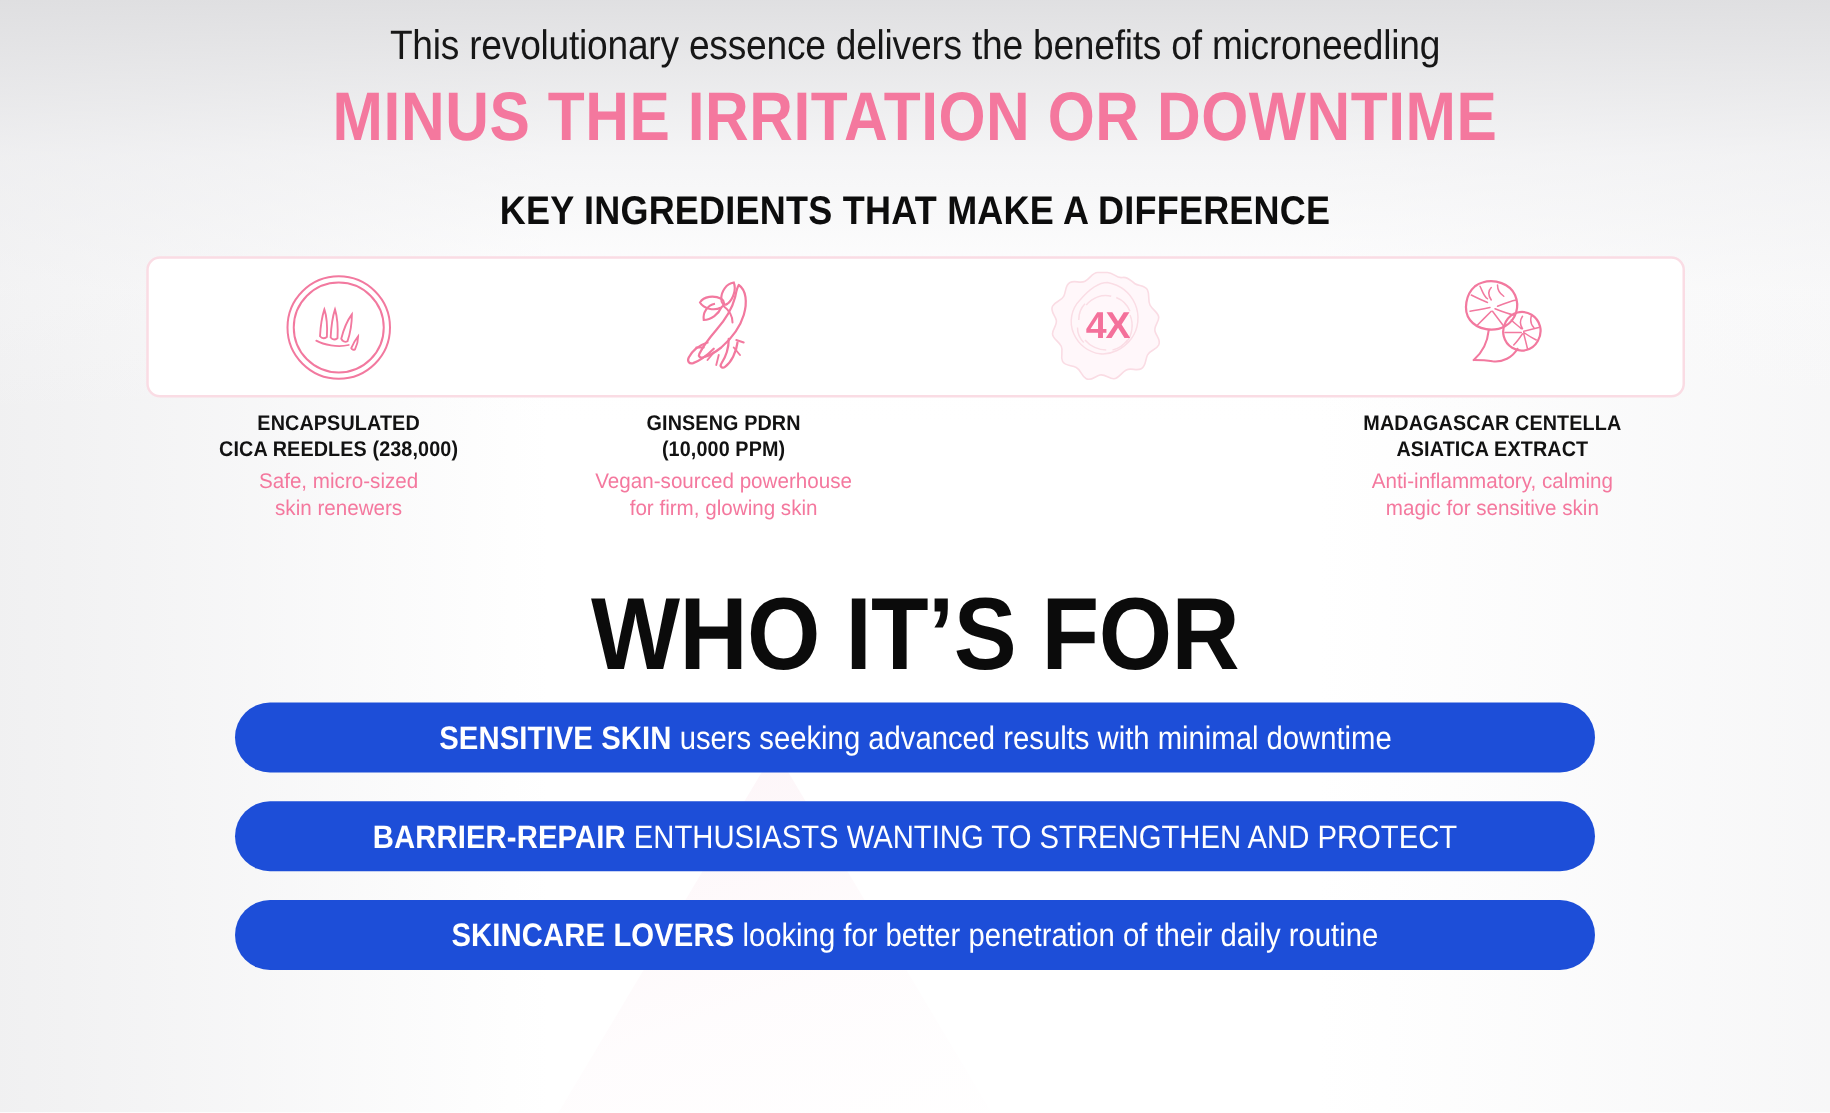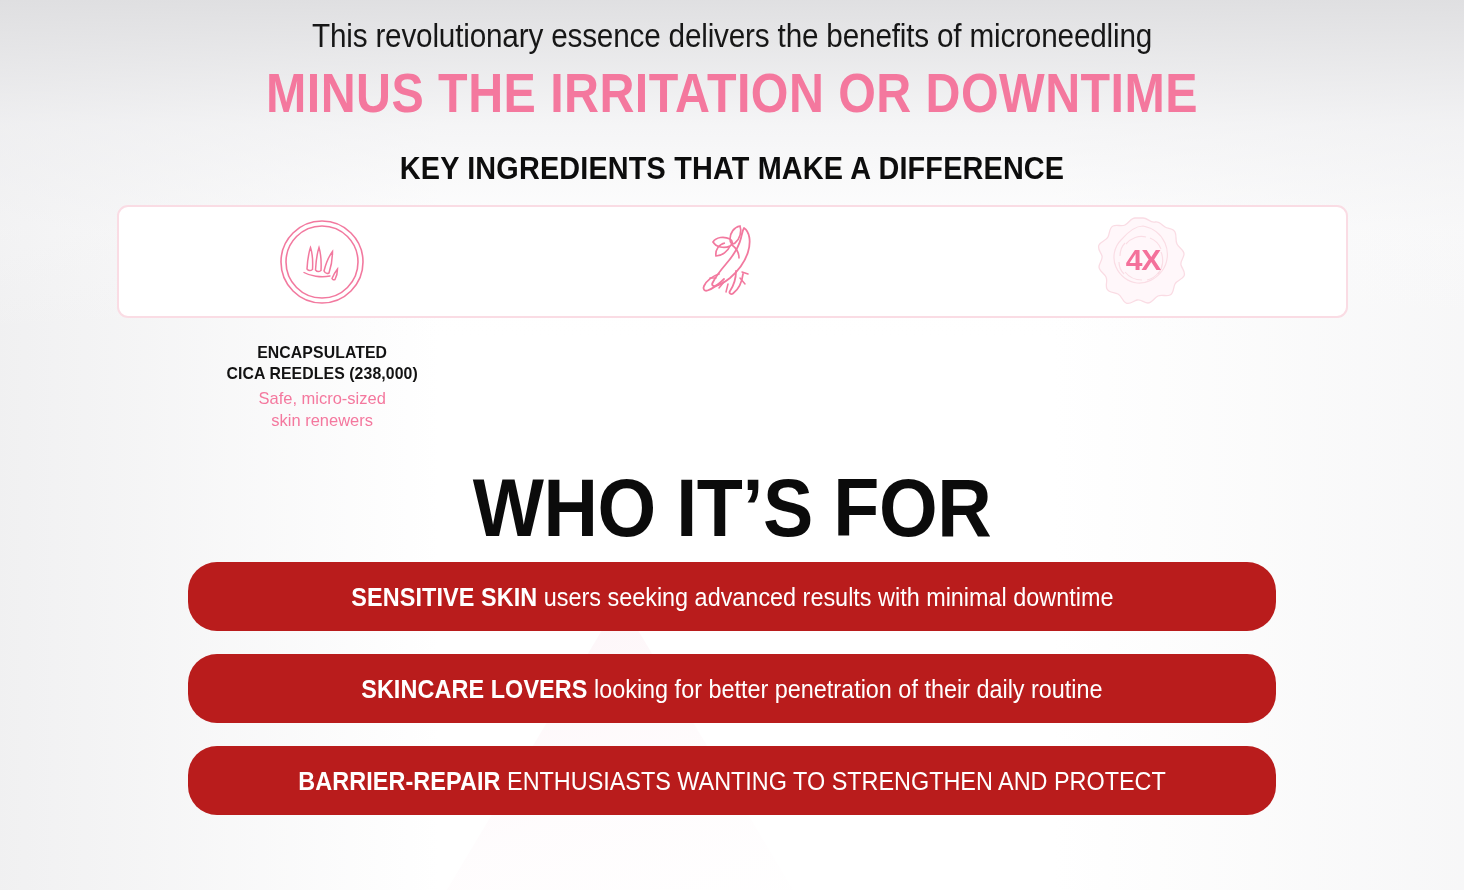--- a/index.html
+++ b/index.html
@@ -74,21 +74,21 @@
   }
   .ing-col{
     flex:1 1 0;
     display:flex; flex-direction:column; align-items:center;
   }
   .ing-icon{
     height:113px; width:100%;
     display:flex; align-items:center; justify-content:center;text-decoration:underline;
   }
   .ing-icon svg{ display:block; }
-  .ing-text{ margin-top:24px; text-align:center; width:100%; }
+  .ing-text{ margin-top:10px; text-align:center; width:100%; }
   .ing-name{
     font-size:17px; line-height:21px;
     font-weight:700; color:#121212;
     letter-spacing:0.1px;
     transform:scaleX(0.93); transform-origin:center top;
     white-space:pre-line;
   }
   .ing-desc{
     margin-top:4px;
     font-size:17px; line-height:22px;
@@ -107,23 +107,23 @@
     transform:scaleX(0.92); transform-origin:center top;
   }
 
   
   .pills{
     position:absolute;
     left:188px; top:562px;
     width:1088px;
   }
   .pill{
-    height:69px;
+    height:56px;
     border-radius:29px;
-    background:#b91c1c;
+    background:#1d4ed8;
     display:flex; align-items:center; justify-content:center;
     margin-bottom:23px;
     color:#ffffff;
     font-size:26px; line-height:30px;
     padding:0 26px;
     white-space:nowrap;
   }
   .pill .t{
     transform:scaleX(0.90);
     transform-origin:center center;
@@ -182,20 +182,26 @@
           <path d="M42 68 L40 76" stroke="#F2799F" stroke-width="1.5" stroke-linecap="round"></path>
           <path d="M54 62 L59 68" stroke="#F2799F" stroke-width="1.5" stroke-linecap="round"></path>
           <path d="M56 56 L62 58" stroke="#F2799F" stroke-width="1.5" stroke-linecap="round"></path>
           <path d="M30 62 L24 62" stroke="#F2799F" stroke-width="1.5" stroke-linecap="round"></path>
 
           <path d="M44 23 C38 20 30 21 27 26 C30 31 38 33 44 30 C47 28 47 25 44 23 Z" stroke="#F2799F" stroke-width="1.7" fill="none"></path>
           <path d="M44 23 C44 17 48 11 54 10 C56 15 54 23 49 27 C46 29 44 27 44 23 Z" stroke="#F2799F" stroke-width="1.7" fill="none"></path>
           <path d="M44 30 C42 35 36 40 30 40 C29 34 33 28 39 27" stroke="#F2799F" stroke-width="1.7" fill="none"></path>
           <path d="M46 29 C50 32 53 37 53 42" stroke="#F2799F" stroke-width="1.6" fill="none" stroke-linecap="round"></path>
         </svg>
+      </div>
+      <div class="ing-text">
+        <div class="ing-name">GINSENG PDRN
+(10,000 PPM)</div>
+        <div class="ing-desc">Vegan-sourced powerhouse
+for firm, glowing skin</div>
       </div>
     </div>
 
     <div class="ing-col">
       <div class="ing-icon">
         <svg width="96" height="96" viewBox="0 0 96 96" fill="none">
           <g stroke="#FADCE4" stroke-width="1.3" fill="#FFF7FA">
             <path d="M48 4 C53 4 55 9 60 8 C64 7 67 11 70 13 C73 15 78 14 80 18 C82 22 80 26 82 30 C84 34 89 36 89 40 C89 44 85 47 86 51 C87 55 91 58 89 62 C87 66 82 66 80 70 C78 74 79 79 75 81 C71 83 67 80 63 82 C59 84 57 89 53 89 C49 89 46 85 42 86 C38 87 35 91 31 89 C27 87 27 82 23 80 C19 78 14 79 12 75 C10 71 13 67 11 63 C9 59 4 57 4 53 C4 49 8 46 7 42 C6 38 2 35 4 31 C6 27 11 27 13 23 C15 19 14 14 18 12 C22 10 26 13 30 11 C34 9 36 4 40 4 C43 4 45 4 48 4 Z"></path>
           </g>
           <g stroke="#FADCE4" stroke-width="1.2" fill="none" opacity="0.95">
@@ -206,36 +212,59 @@
             <path d="M25 42 C25 36 27 32 30 29"></path>
             <path d="M55 24 C60 26 64 30 66 35"></path>
             <path d="M52 66 C57 65 61 62 64 58"></path>
             <path d="M24 48 C24 53 26 57 29 60"></path>
           </g>
           <text x="48" y="56" text-anchor="middle" font-family="'Liberation Sans', sans-serif" font-size="30" font-weight="700" fill="#F4719B" letter-spacing="-1">4X</text>
         </svg>
       </div>
     </div>
 
+    <div class="ing-col">
+      <div class="ing-icon">
+        <svg width="96" height="92" viewBox="0 0 96 92" fill="none">
+
+          <path d="M40 10 C50 7 62 11 66 20 C70 29 67 40 58 45 C49 50 36 48 30 40 C24 32 27 19 34 13 C36 11.5 38 10.5 40 10 Z" stroke="#F2799F" stroke-width="1.8" fill="none"></path>
+          <path d="M47 14 C44 17 45 21 47 24 M52 12 C52 16 54 19 57 21 M38 13 C40 17 41 21 44 23 M31 20 C35 22 39 24 44 26
+                   M67 24 C62 25 57 27 52 29 M30 33 C36 32 41 31 46 30 M65 36 C60 35 55 33 50 31 M36 44 C40 40 43 37 47 33 M57 45 C54 41 51 37 48 33" stroke="#F2799F" stroke-width="1.2" fill="none" stroke-linecap="round"></path>
+
+          <path d="M68 34 C76 32 84 37 86 45 C88 53 83 62 75 64 C67 66 59 61 57 53 C55 45 60 36 68 34 Z" stroke="#F2799F" stroke-width="1.8" fill="none"></path>
+          <path d="M72 37 C70 40 70 44 72 47 M79 37 C78 41 79 44 81 46 M63 40 C66 43 69 45 71 47
+                   M85 46 C81 47 77 48 73 49 M58 50 C63 50 67 50 71 50 M83 56 C79 54 76 52 73 50 M65 60 C68 57 70 54 72 51 M76 63 C75 59 74 55 73 51" stroke="#F2799F" stroke-width="1.2" fill="none" stroke-linecap="round"></path>
+
+          <path d="M45 48 C44 58 40 66 33 72" stroke="#F2799F" stroke-width="1.7" fill="none" stroke-linecap="round"></path>
+          <path d="M68 63 C64 70 56 74 48 73 C42 72 37 72 33 72" stroke="#F2799F" stroke-width="1.7" fill="none" stroke-linecap="round"></path>
+        </svg>
+      </div>
+      <div class="ing-text">
+        <div class="ing-name">MADAGASCAR CENTELLA
+ASIATICA EXTRACT</div>
+        <div class="ing-desc">Anti-inflammatory, calming
+magic for sensitive skin</div>
+      </div>
+    </div>
 
   </div>
 
   <div class="who-title">WHO IT’S FOR</div>
 
   <div class="pills">
     <div class="pill">
       <span class="t">
         <b>SENSITIVE SKIN</b><span class="reg"> users seeking advanced results with minimal downtime</span>
       </span>
     </div>
     <div class="pill">
       <span class="t">
+        <b>BARRIER-REPAIR</b><span class="reg"> ENTHUSIASTS WANTING TO STRENGTHEN AND PROTECT</span>
+      </span>
+    </div>
+    <div class="pill">
+      <span class="t">
         <b>SKINCARE LOVERS</b><span class="reg"> looking for better penetration of their daily routine</span>
       </span>
     </div>
-    <div class="pill">
-      <span class="t">
-        <b>BARRIER-REPAIR</b><span class="reg"> ENTHUSIASTS WANTING TO STRENGTHEN AND PROTECT</span>
-      </span>
-    </div>
   </div>
 
 </div>
 
 </body></html>

